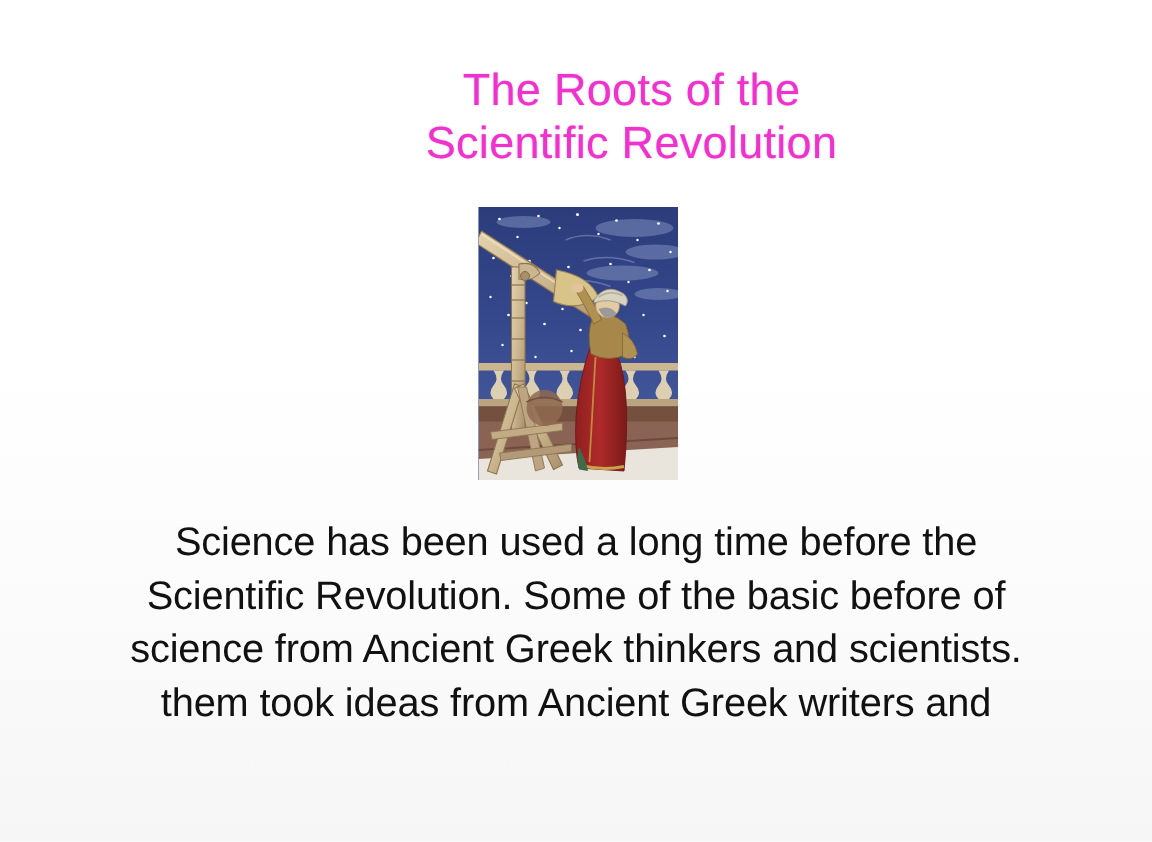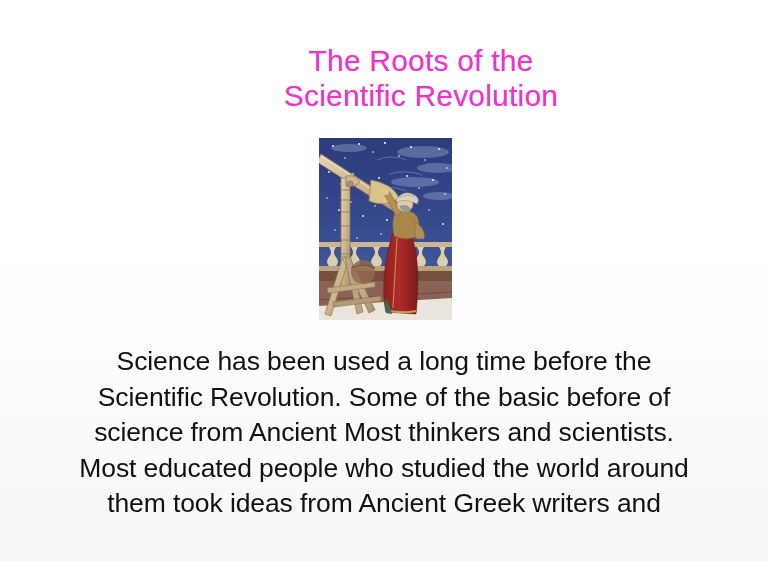--- a/index.html
+++ b/index.html
@@ -225,18 +225,17 @@
 
         <path d="M77 62 q8 -12 20 -4 q4 4 1 8 q-11 -6 -21 -2 z" fill="#d8d2c0" stroke="#9c9583" stroke-width="0.6"></path>
         <path d="M80 60 q8 -5 16 -1" stroke="#b5ad96" stroke-width="1" fill="none"></path>
       </g>
     </svg>
   </div>
 
   <div class="body-block">
     <span class="body-line">Science has been used a long time before the</span>
     <span class="body-line">Scientific Revolution. Some of the basic before of</span>
-    <span class="body-line">science from Ancient Most thinkers and scientists.</span>
-    <span class="body-line">Most educated people who studied the world around</span>
+    <span class="body-line">science from Ancient Greek thinkers and scientists.</span>
     <span class="body-line">them took ideas from Ancient Greek writers and</span>
   </div>
 
 </div>
 
 </body></html>

